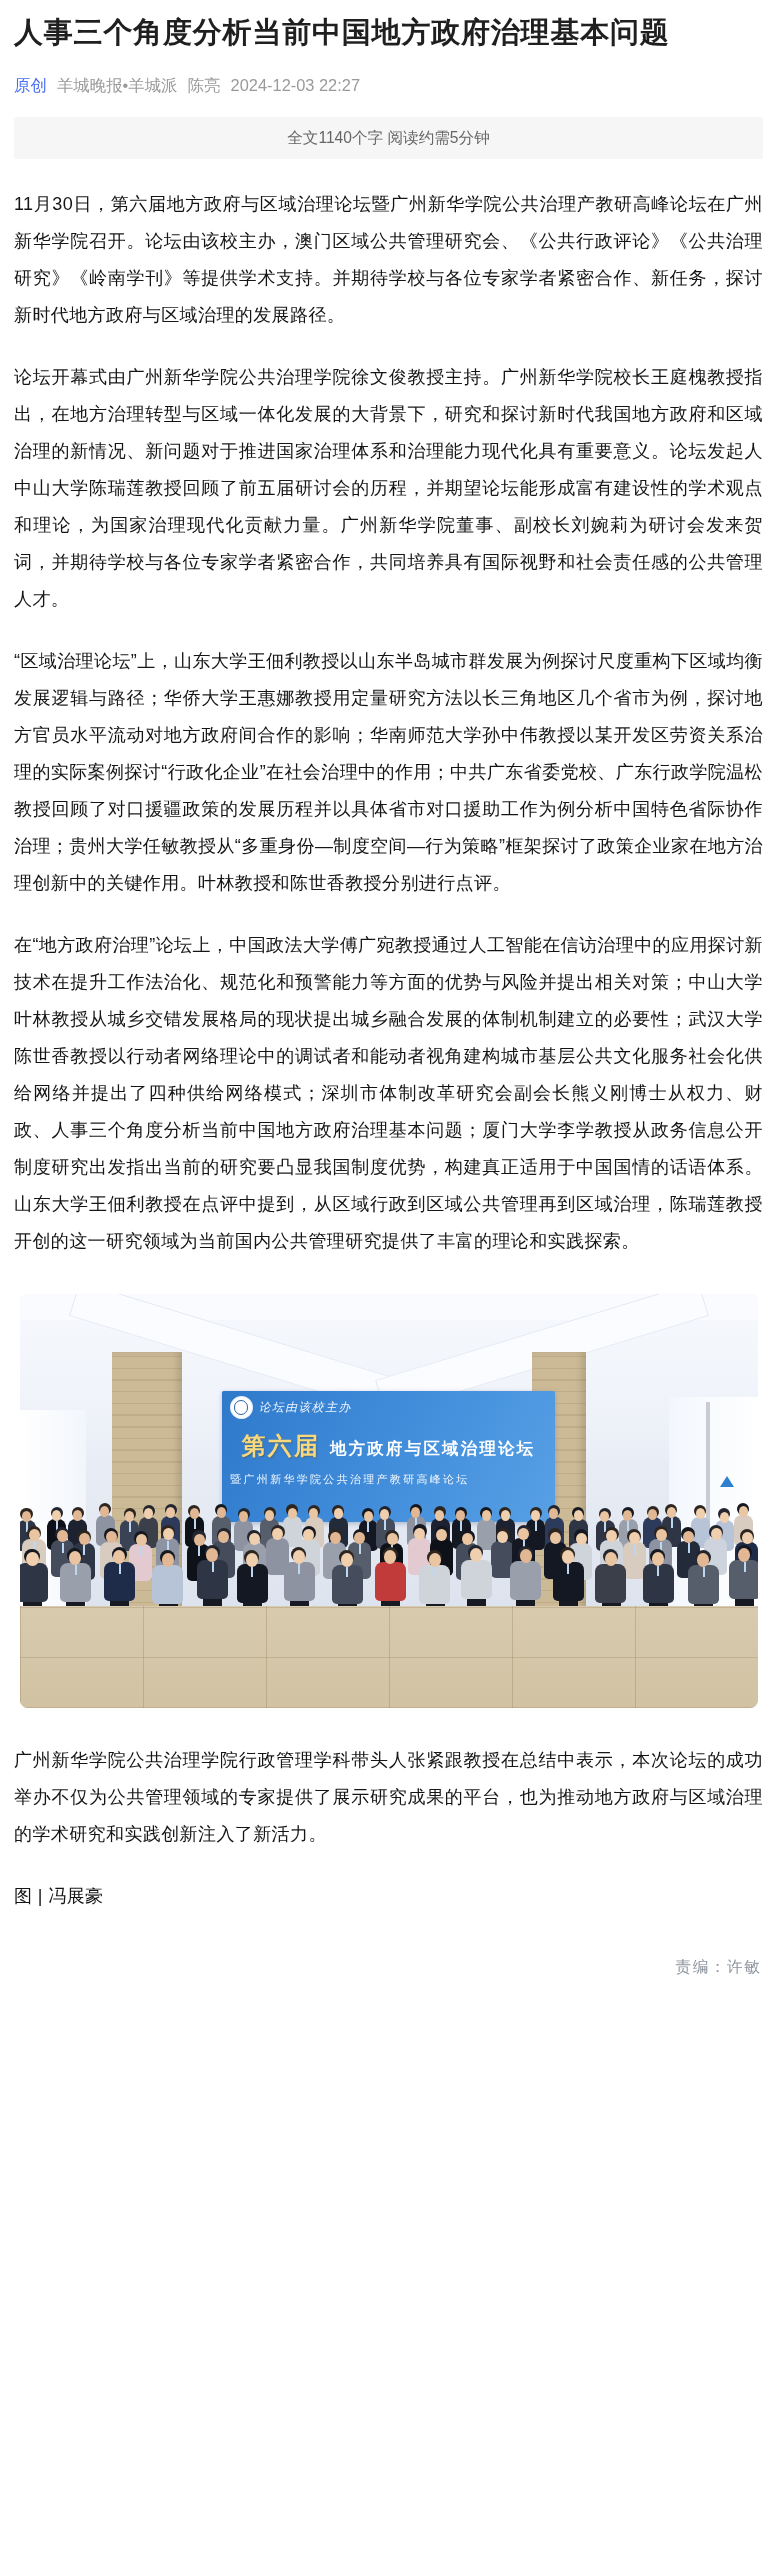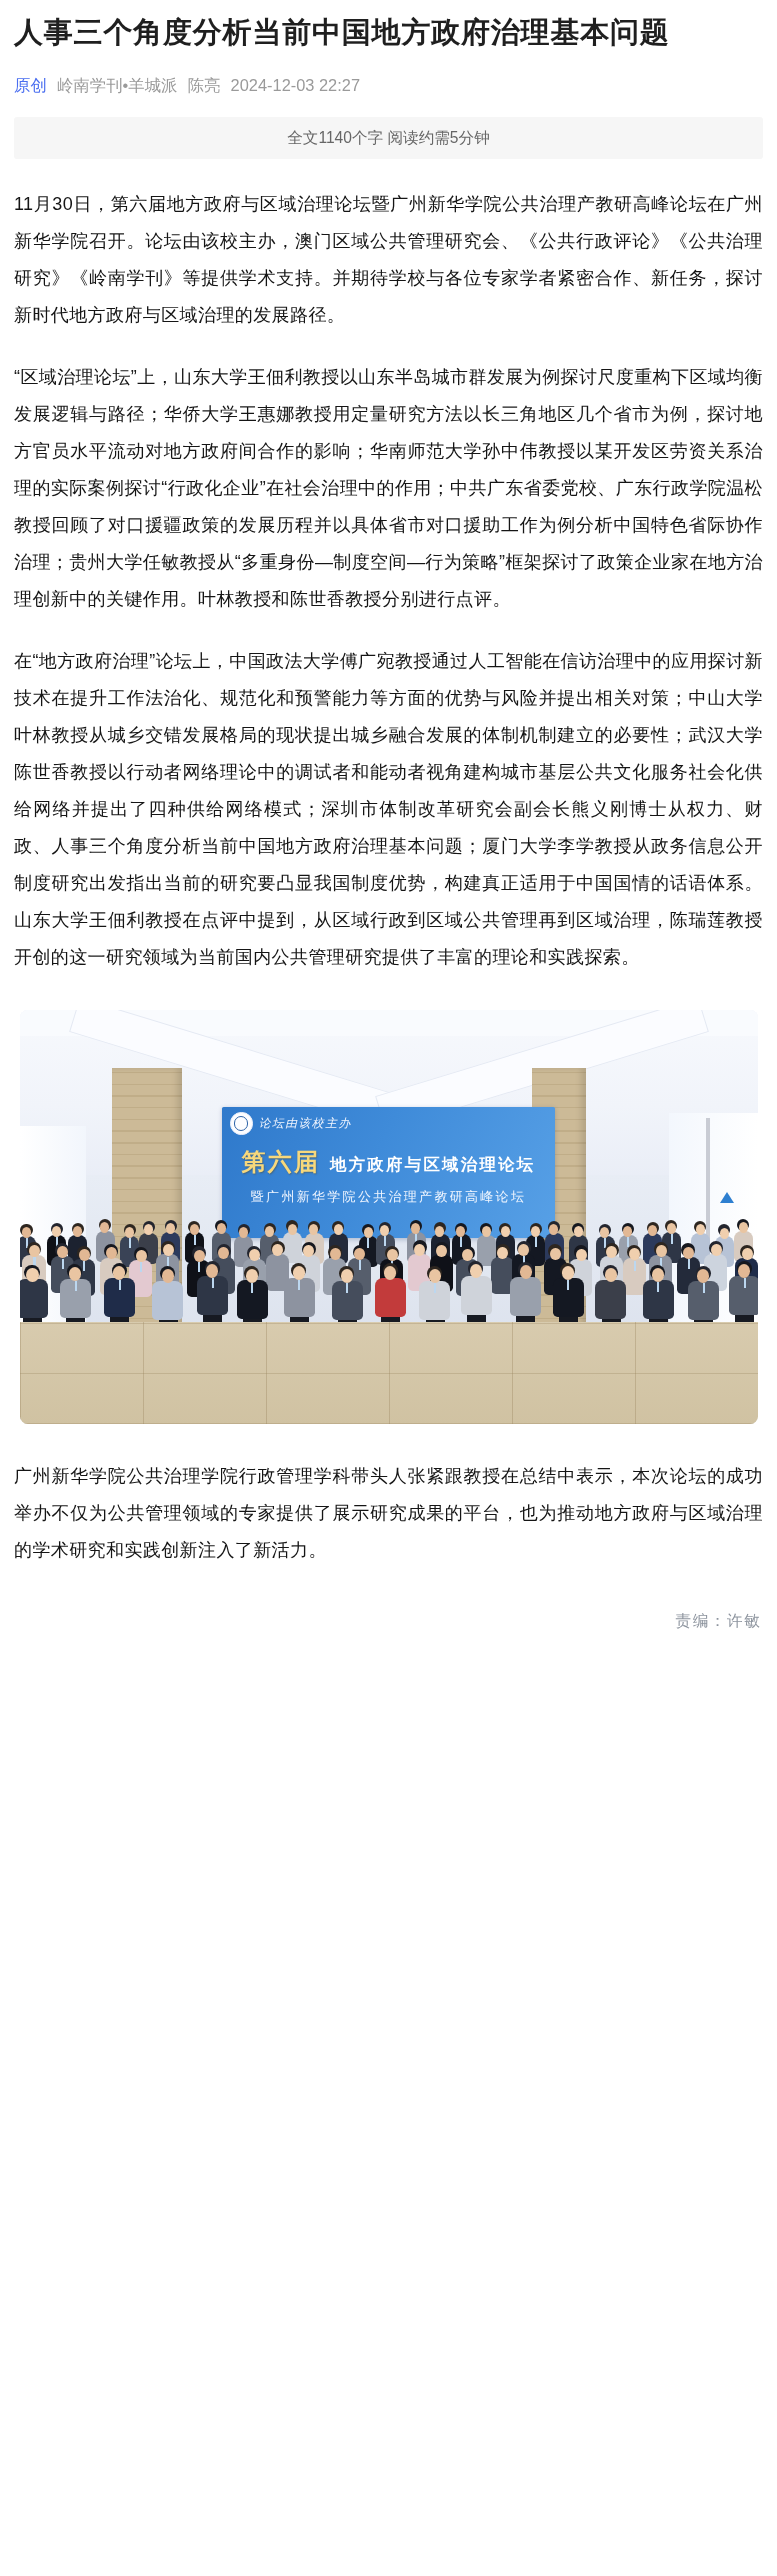--- a/index.html
+++ b/index.html
@@ -70,21 +70,21 @@
     border:1.6px solid #e8eefb;background:#fdfdff;position:relative;flex:0 0 auto;}
   .banner .emblem::after{content:"";position:absolute;inset:3.1px;border-radius:50%;
     border:1.2px solid #2d63a8;}
   .banner .logo-text{font-size:11.7px;color:#f2f6ff;letter-spacing:1.6px;
     font-family:"Liberation Serif","DejaVu Serif",serif;font-style:italic;}
   .banner .line1{margin-top:11px;text-align:center;white-space:nowrap;}
   .banner .line1 .hl{font-size:24px;font-weight:700;color:#f7d87c;
     text-shadow:0.8px 0.8px 1.6px rgba(90,60,0,.4);letter-spacing:2.3px;}
   .banner .line1 .rest{font-size:16.4px;font-weight:700;color:#ffffff;
     letter-spacing:2.3px;margin-left:6.2px;}
-  .banner .line2{margin-top:9.4px;text-align:center;font-size:13px;
+  .banner .line2{margin-top:9.4px;text-align:left;font-size:11px;
     letter-spacing:2.3px;color:#f0f6ff;white-space:nowrap;}
   .floor{position:absolute;left:0;right:0;bottom:0;height:24.5%;z-index:6;
     background:
       repeating-linear-gradient(90deg,rgba(150,128,90,.35) 0 0.8px,transparent 0.8px 123px),
       repeating-linear-gradient(0deg,rgba(150,128,90,.3) 0 0.8px,transparent 0.8px 50px),
       linear-gradient(180deg,#d8cbae,#d0c2a2);}
   .people{position:absolute;inset:0;z-index:3;}
   .person{position:absolute;left:0;top:0;width:0;height:0;}
   .person div{position:absolute;}
 
@@ -95,31 +95,32 @@
 </style>
 </head>
 <body>
 
 <div class="page">
 
   <h1 class="title">人事三个角度分析当前中国地方政府治理基本问题</h1>
 
   <div class="byline">
     <span class="orig">原创</span>
-    <span class="src">岭南学刊•羊城派</span>
+    <span class="src">羊城晚报•羊城派</span>
     <span class="author">陈亮</span>
     <span class="date">2024-12-03 22:27</span>
   </div>
 
   <div class="meta-bar">
     <span>全文1140个字 阅读约需5分钟</span>
   </div>
 
   <div class="article-body">
     <p>11月30日，第六届地方政府与区域治理论坛暨广州新华学院公共治理产教研高峰论坛在广州新华学院召开。论坛由该校主办，澳门区域公共管理研究会、《公共行政评论》《公共治理研究》《岭南学刊》等提供学术支持。并期待学校与各位专家学者紧密合作、新任务，探讨新时代地方政府与区域治理的发展路径。</p>
+    <p>论坛开幕式由广州新华学院公共治理学院徐文俊教授主持。广州新华学院校长王庭槐教授指出，在地方治理转型与区域一体化发展的大背景下，研究和探讨新时代我国地方政府和区域治理的新情况、新问题对于推进国家治理体系和治理能力现代化具有重要意义。论坛发起人中山大学陈瑞莲教授回顾了前五届研讨会的历程，并期望论坛能形成富有建设性的学术观点和理论，为国家治理现代化贡献力量。广州新华学院董事、副校长刘婉莉为研讨会发来贺词，并期待学校与各位专家学者紧密合作，共同培养具有国际视野和社会责任感的公共管理人才。</p>
     <p>“区域治理论坛”上，山东大学王佃利教授以山东半岛城市群发展为例探讨尺度重构下区域均衡发展逻辑与路径；华侨大学王惠娜教授用定量研究方法以长三角地区几个省市为例，探讨地方官员水平流动对地方政府间合作的影响；华南师范大学孙中伟教授以某开发区劳资关系治理的实际案例探讨“行政化企业”在社会治理中的作用；中共广东省委党校、广东行政学院温松教授回顾了对口援疆政策的发展历程并以具体省市对口援助工作为例分析中国特色省际协作治理；贵州大学任敏教授从“多重身份—制度空间—行为策略”框架探讨了政策企业家在地方治理创新中的关键作用。叶林教授和陈世香教授分别进行点评。</p>
     <p>在“地方政府治理”论坛上，中国政法大学傅广宛教授通过人工智能在信访治理中的应用探讨新技术在提升工作法治化、规范化和预警能力等方面的优势与风险并提出相关对策；中山大学叶林教授从城乡交错发展格局的现状提出城乡融合发展的体制机制建立的必要性；武汉大学陈世香教授以行动者网络理论中的调试者和能动者视角建构城市基层公共文化服务社会化供给网络并提出了四种供给网络模式；深圳市体制改革研究会副会长熊义刚博士从权力、财政、人事三个角度分析当前中国地方政府治理基本问题；厦门大学李学教授从政务信息公开制度研究出发指出当前的研究要凸显我国制度优势，构建真正适用于中国国情的话语体系。山东大学王佃利教授在点评中提到，从区域行政到区域公共管理再到区域治理，陈瑞莲教授开创的这一研究领域为当前国内公共管理研究提供了丰富的理论和实践探索。</p>
 
     <figure class="photo">
       <div class="ph-layer ceiling">
         <div class="beam b3"></div>
         <div class="beam b1"></div>
         <div class="beam b2"></div>
       </div>
       <div class="wall"></div>
@@ -638,18 +639,19 @@
             <div style="left:724px;top:268px;width:2.3px;height:10.2px;background:#bcd7ef"></div>
             <div style="left:717px;top:251px;width:15.6px;height:15.6px;border-radius:50%;background:#16181f"></div>
             <div style="left:718px;top:254px;width:12.5px;height:14px;border-radius:50%;background:#e2b894"></div>
           </div>
         </div>
       <div class="floor"></div>
     </figure>
 
     <p>广州新华学院公共治理学院行政管理学科带头人张紧跟教授在总结中表示，本次论坛的成功举办不仅为公共管理领域的专家提供了展示研究成果的平台，也为推动地方政府与区域治理的学术研究和实践创新注入了新活力。</p>
 
+    <p class="credit">图 | 冯展豪</p>
   </div>
 
   <div class="editor">责编：许敏</div>
 
 </div>
 
 
 </body></html>

